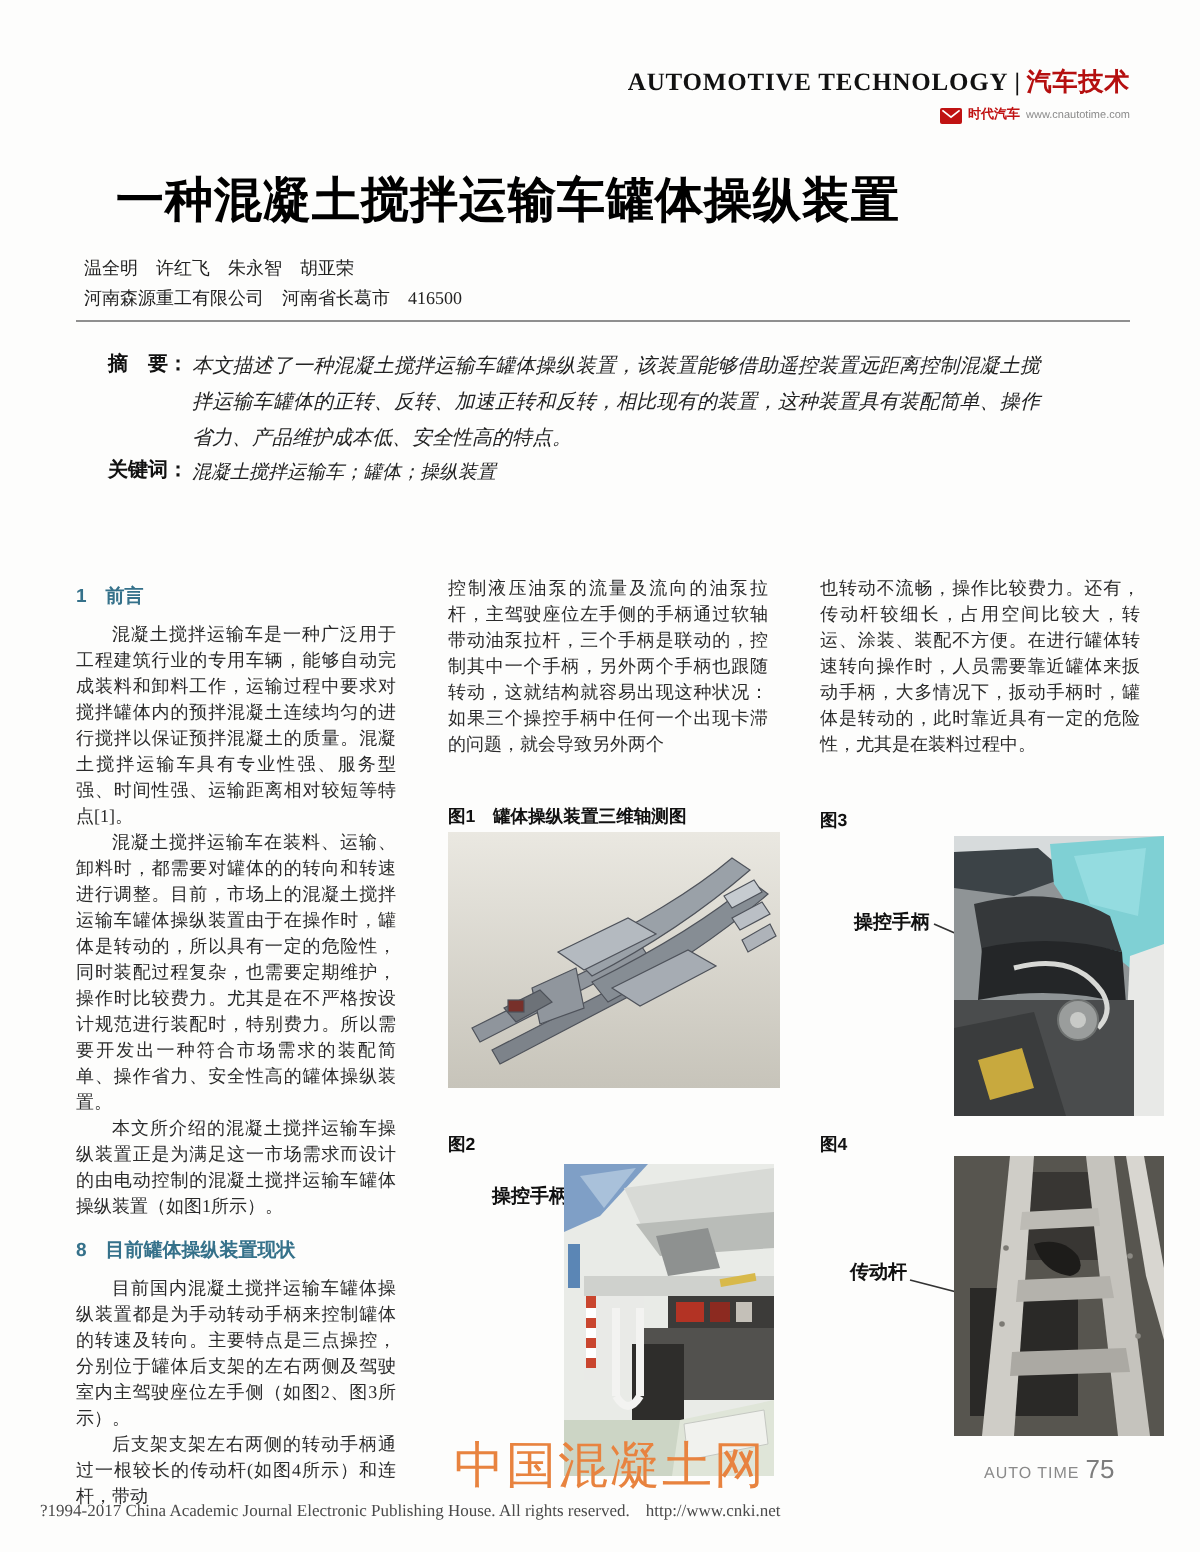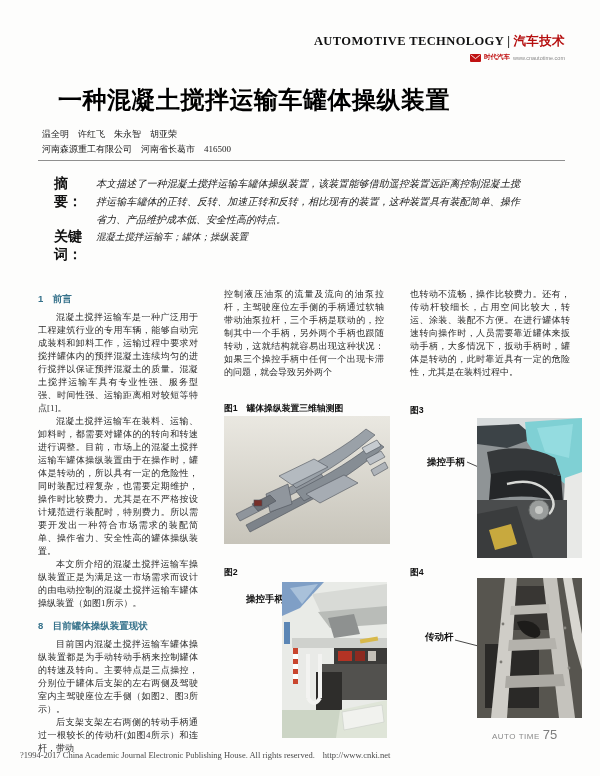--- a/index.html
+++ b/index.html
@@ -16,22 +16,22 @@
 
   
   .title{position:absolute;top:84px;left:58px;font-family:"Liberation Sans","DejaVu Sans",sans-serif;
          font-weight:900;font-size:24px;letter-spacing:.5px;color:#000;}
   .authors{position:absolute;top:128px;left:42px;font-size:9px;color:#222;}
   .affil{position:absolute;top:143px;left:42px;font-size:9px;color:#222;}
   .rule{position:absolute;top:160px;left:38px;width:527px;border-top:1px solid #8f8f8f;}
 
   
   .abs{position:absolute;top:175px;left:54px;width:466px;display:flex;}
-  .abs-label,.kw-label{flex:none;width:42px;font-family:Liberation Serif, serif;font-weight:bold;
-         font-size:14px;line-height:18px;color:#111;}
+  .abs-label,.kw-label{flex:none;width:42px;font-family:Liberation Mono, monospace;font-weight:bold;
+         font-size:10px;line-height:18px;color:#111;}
   .abs-text{font-style:italic;font-size:10px;line-height:18px;text-align:justify;color:#222;}
   .kw{position:absolute;top:228px;left:54px;width:466px;display:flex;}
   .kw-text{font-style:italic;font-size:9.5px;line-height:18px;color:#222;}
 
   
   .cols{position:absolute;top:280px;left:38px;width:532px;height:466px;display:flex;gap:26px;}
   .col{position:relative;width:170px;font-size:9px;line-height:13px;text-align:justify;color:#2b2b2b;padding-top:8px;}
   .col p{margin:0;text-indent:2em;}
   .col p.cont{text-indent:0;}
   .sec-h{font-family:"Liberation Sans",sans-serif;font-weight:bold;font-size:9.5px;color:#35718a;
@@ -208,20 +208,21 @@
         <polygon points="86,0 95,0 105,56 105,92 96,60" fill="#d8d6d0"></polygon>
         <circle cx="26" cy="46" r="1.4" fill="#7c7a74"></circle>
         <circle cx="24" cy="84" r="1.4" fill="#7c7a74"></circle>
         <circle cx="88" cy="50" r="1.4" fill="#8c8a84"></circle>
         <circle cx="92" cy="90" r="1.4" fill="#8c8a84"></circle>
         <path d="M40,44 Q54,40 62,50 Q66,58 58,60 Q44,58 40,44" fill="#1d1c1a"></path>
       </svg>
     </div>
   </div>
 
+  <div class="watermark">中国混凝土网</div>
 
   <div class="autotime">
     <span class="jn">AUTO TIME</span>
     <span class="pn">75</span>
   </div>
 
   <div class="copyright">
     <span>?1994-2017 China Academic Journal Electronic Publishing House. All rights reserved.</span>
     <span>http://www.cnki.net</span>
   </div>

